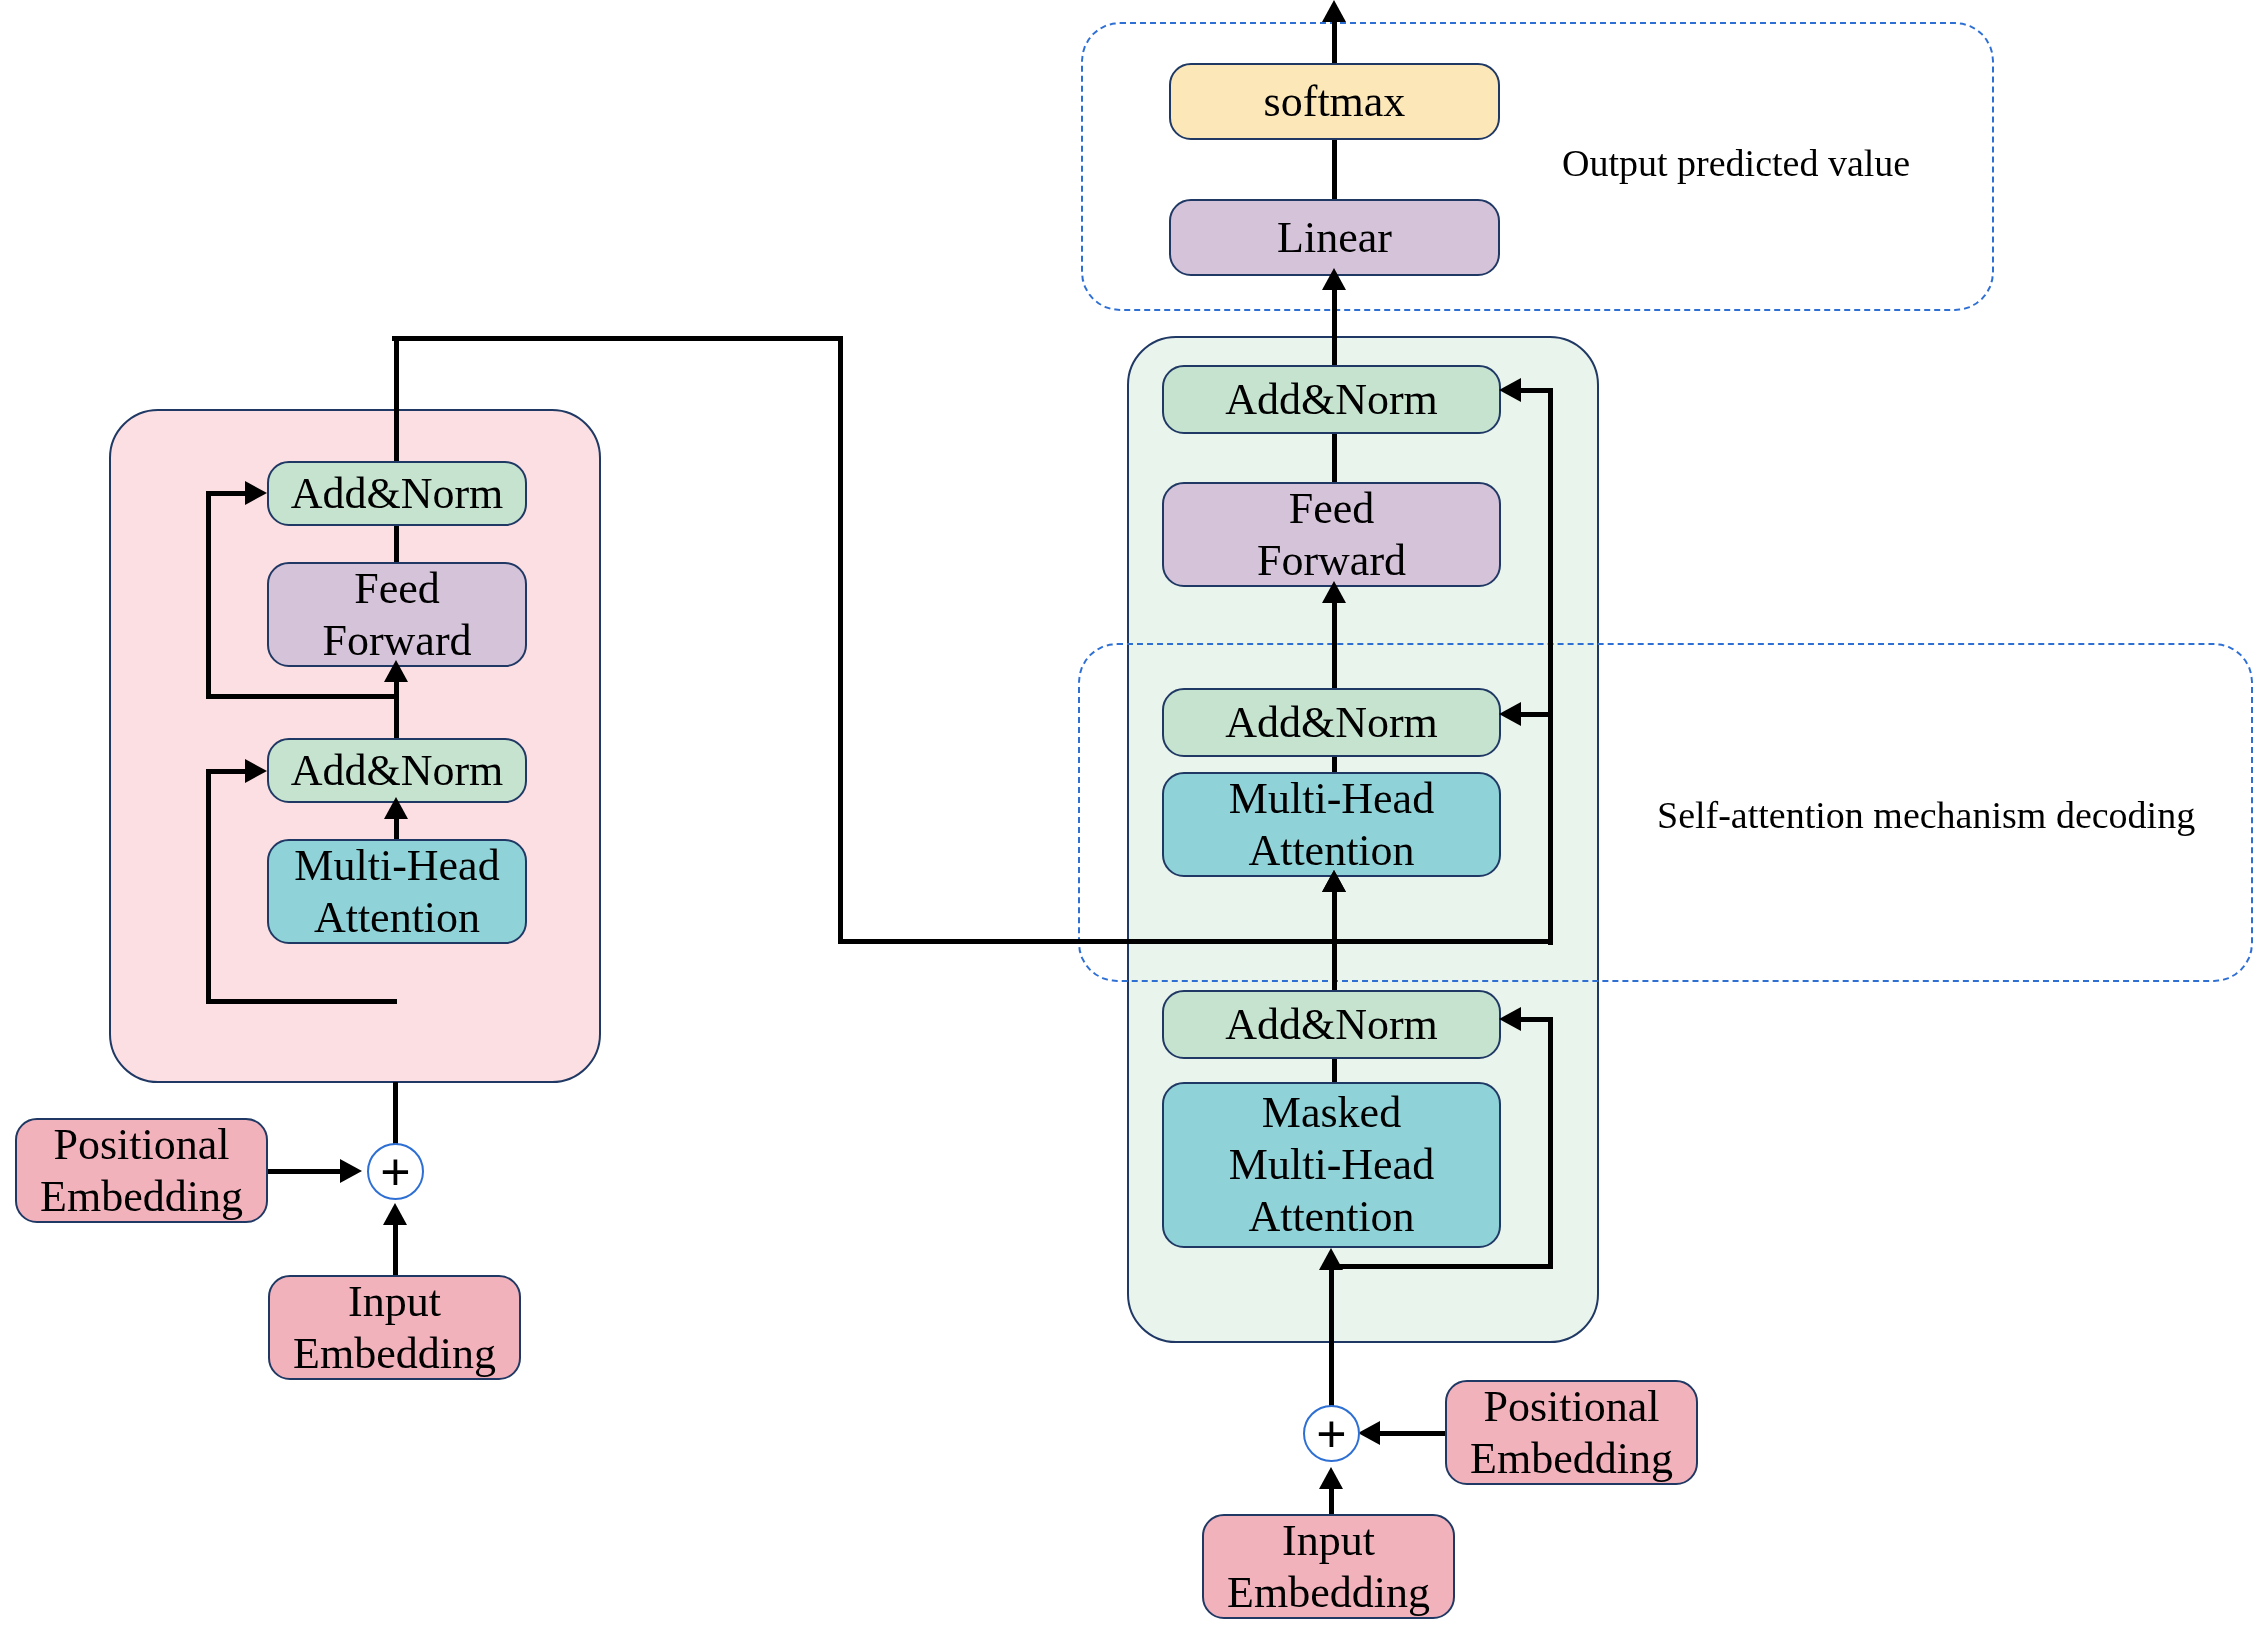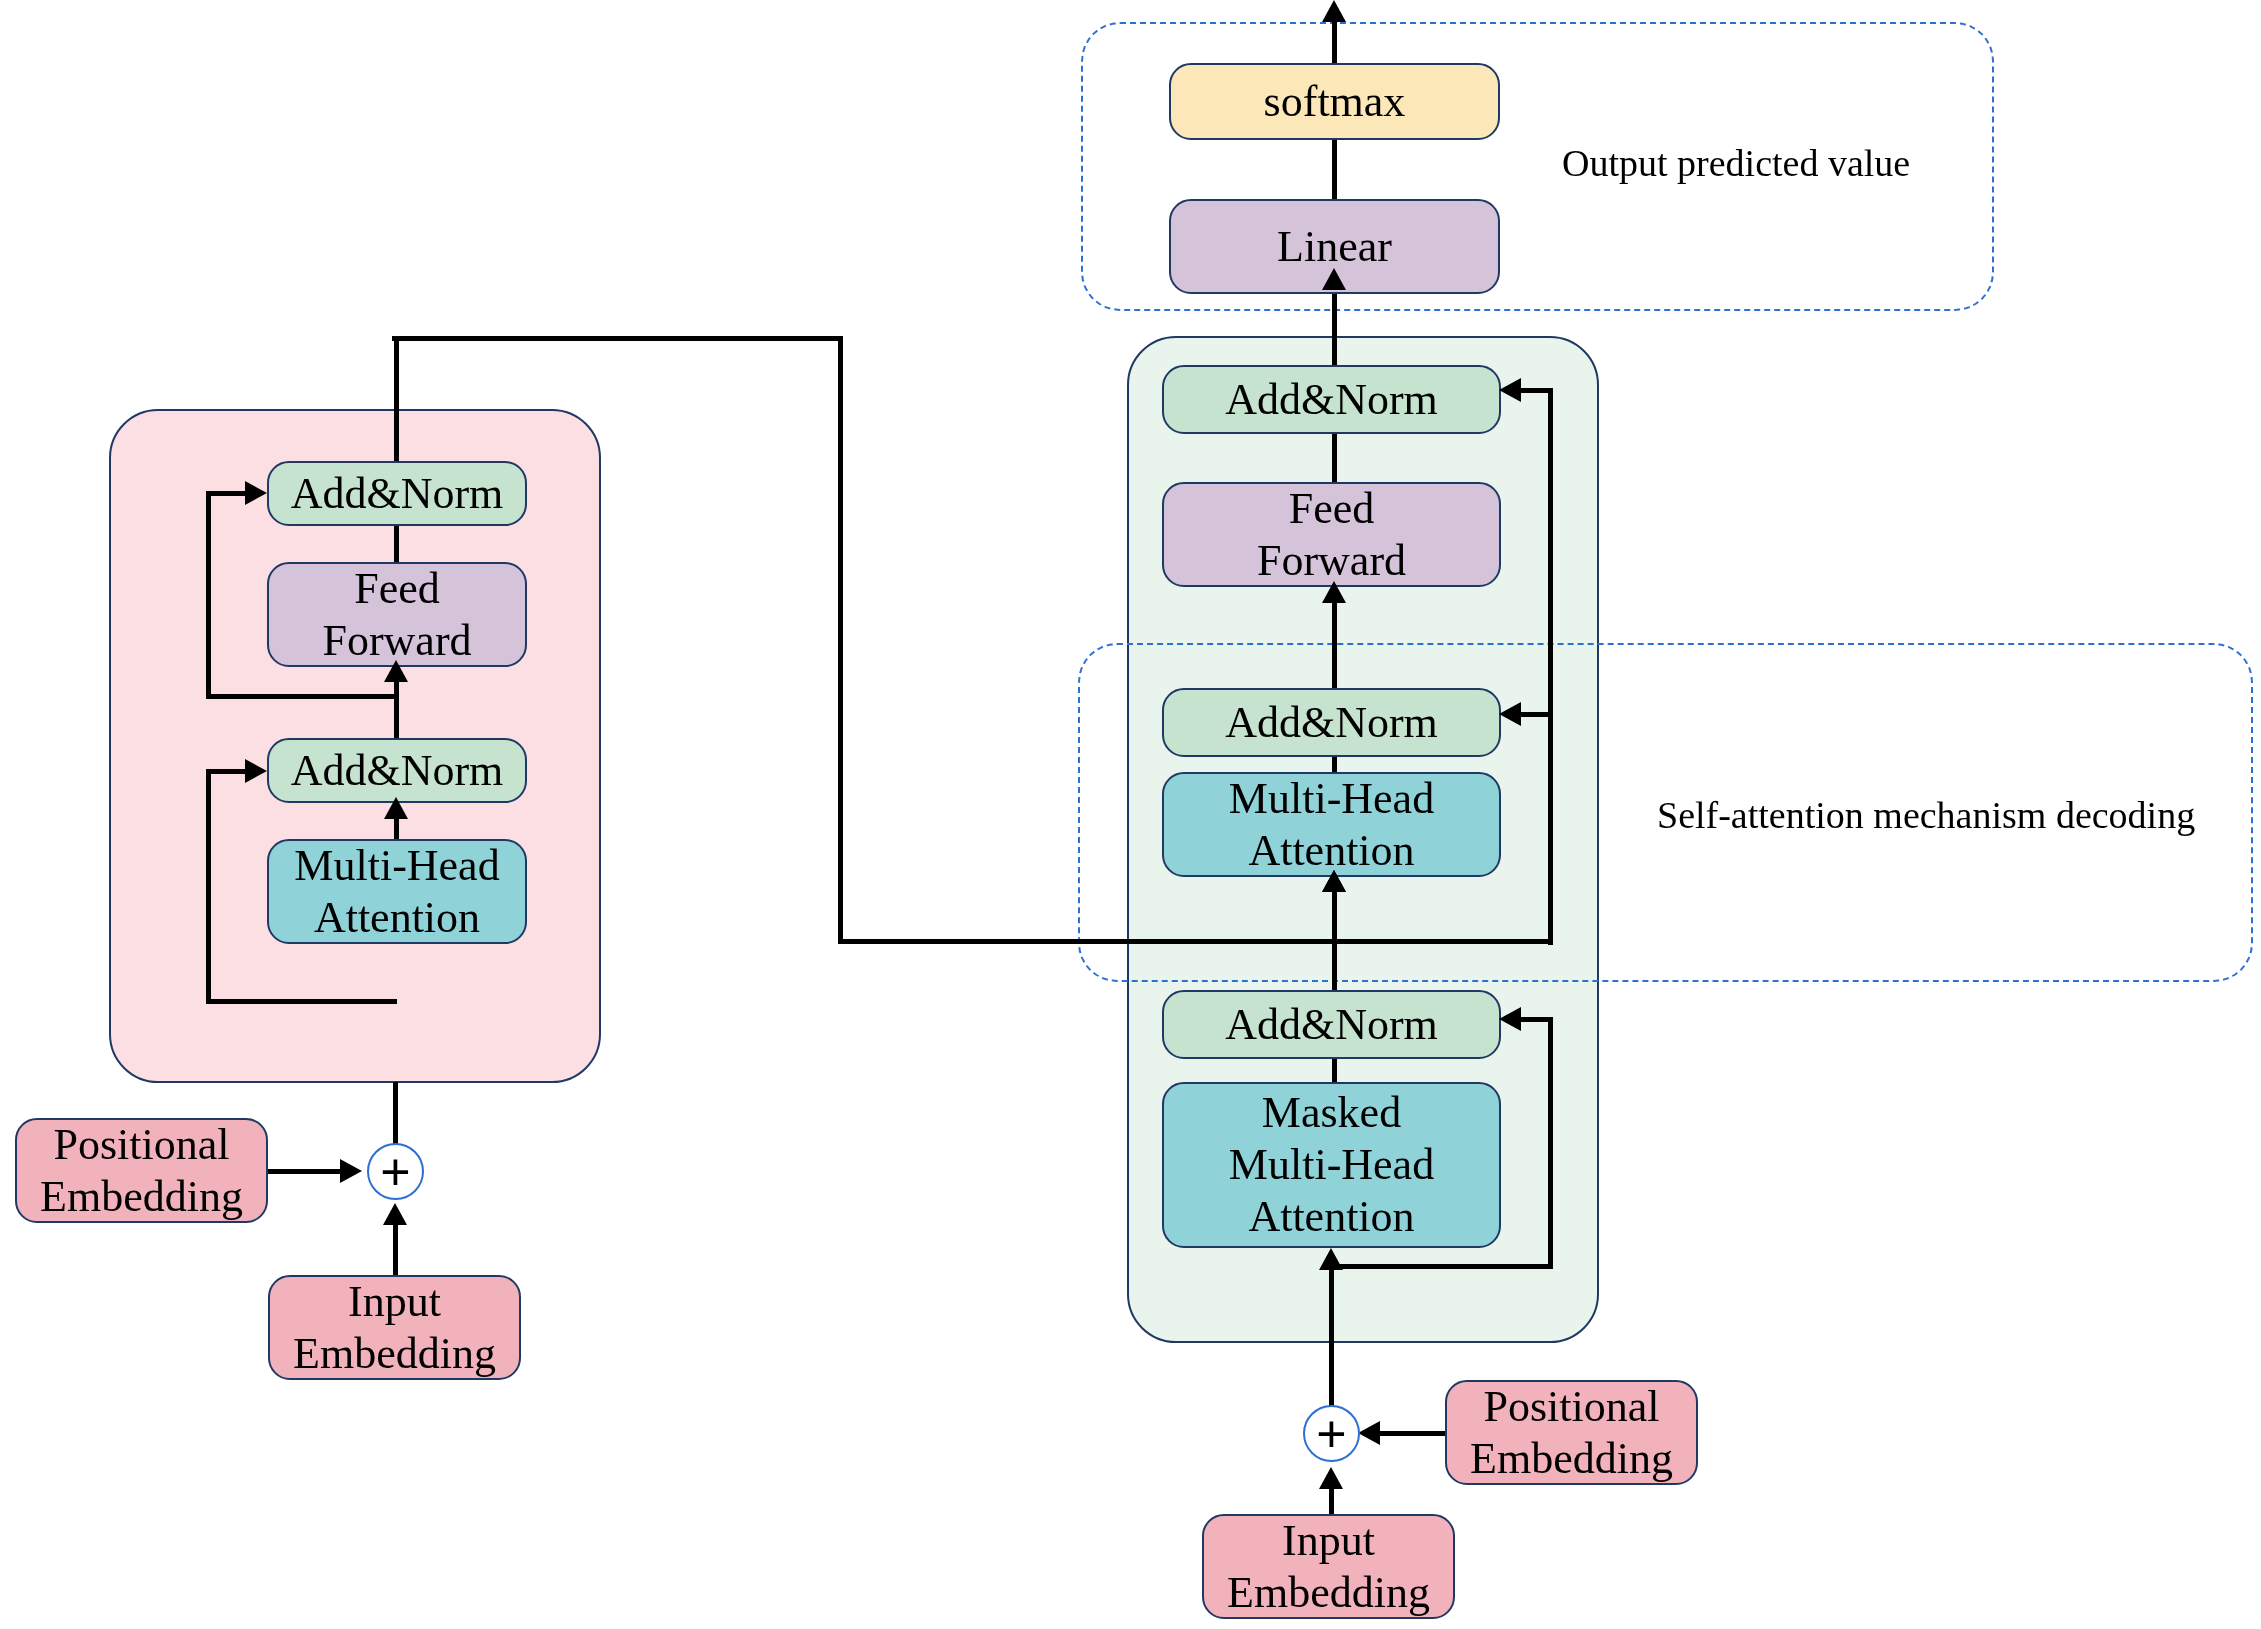--- a/index.html
+++ b/index.html
@@ -130,21 +130,21 @@
 
   <div class="dashbox" style="left:1078px; top:643px; width:1175px; height:339px;"></div>
   <div class="dashlabel" style="left:1657px; top:793px;">Self-attention mechanism decoding</div>
 
   <div class="container encoder" style="left:109px; top:409px; width:492px; height:674px;"></div>
 
   <div class="container decoder" style="left:1127px; top:336px; width:472px; height:1007px;"></div>
 
   <div class="node yellow" style="left:1169px; top:63px; width:331px; height:77px;">softmax</div>
 
-  <div class="node purple" style="left:1169px; top:199px; width:331px; height:95px;">Linear</div>
+  <div class="node purple" style="left:1169px; top:199px; width:331px; height:77px;">Linear</div>
 
   <div class="ln v" style="left:1332px; top:8.4px; height:55px;"></div>
   <div class="arrow up" style="left:1322px; top:0px;"></div>
 
   <div class="ln v" style="left:1332px; top:140px; height:59px;"></div>
 
   <div class="ln v" style="left:1332px; top:276px; height:97px;"></div>
   <div class="arrow up" style="left:1322px; top:268px;"></div>
 
   <div class="node green" style="left:267px; top:461px; width:260px; height:65px;">Add&amp;Norm</div>

